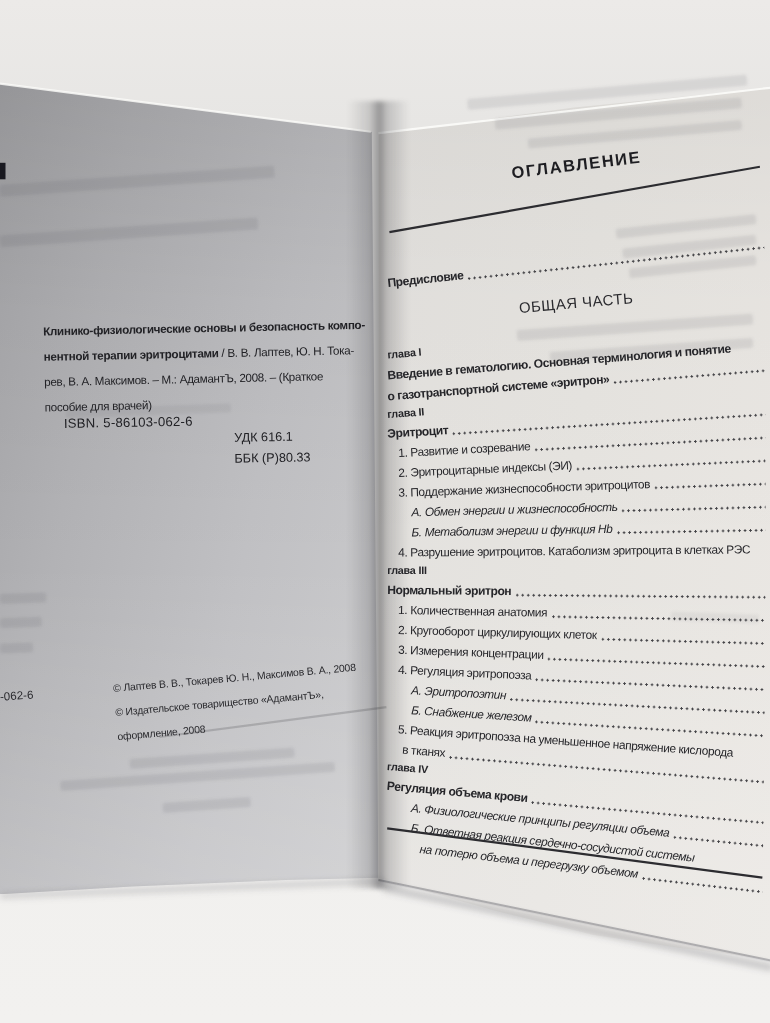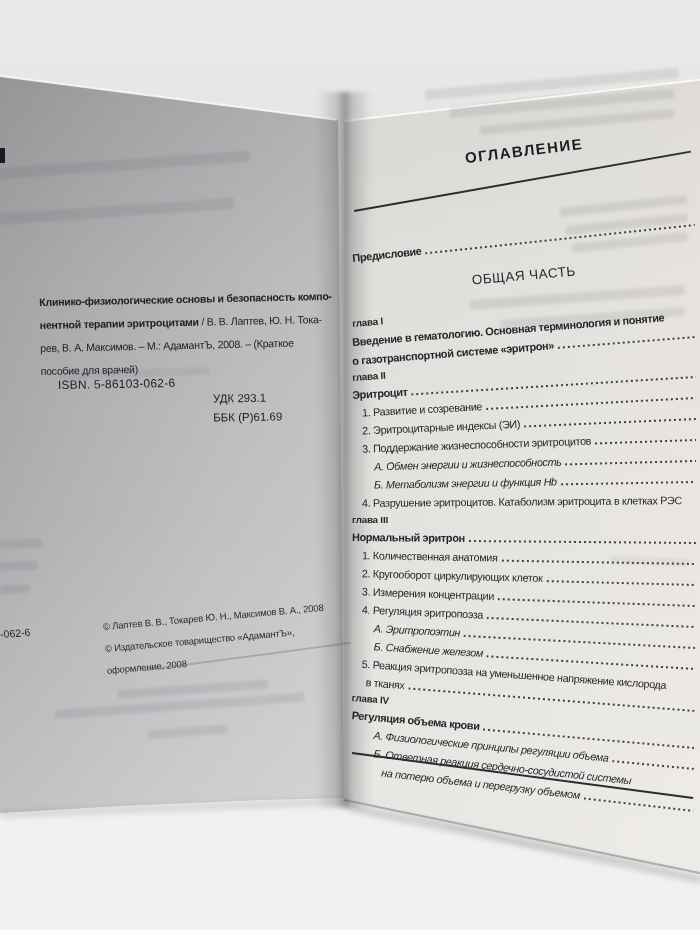--- a/index.html
+++ b/index.html
@@ -103,22 +103,22 @@
   <div class="lp" id="bib-block">
     <div><span class="b">Клинико-физиологические основы и безопасность компо-</span></div>
     <div><span class="b">нентной терапии эритроцитами</span><span> / В. В. Лаптев, Ю. Н. Тока-</span></div>
     <div>рев, В. А. Максимов. – М.: АдамантЪ, 2008. – (Краткое</div>
     <div>пособие для врачей)</div>
   </div>
 
   <div class="lp" id="isbn-line">ISBN. 5-86103-062-6</div>
 
   <div class="lp" id="udc-block">
-    <div>УДК 293.1</div>
-    <div>ББК (Р)61.69</div>
+    <div>УДК 616.1</div>
+    <div>ББК (Р)80.33</div>
   </div>
 
   <div class="lp" id="copyright-block">
     <div>© Лаптев В. В., Токарев Ю. Н., Максимов В. А., 2008</div>
     <div>© Издательское товарищество «АдамантЪ»,</div>
     <div>оформление, 2008</div>
   </div>
 
   <div class="lp" id="isbn-fragment">-062-6</div>
   <div id="crease-line"></div>

